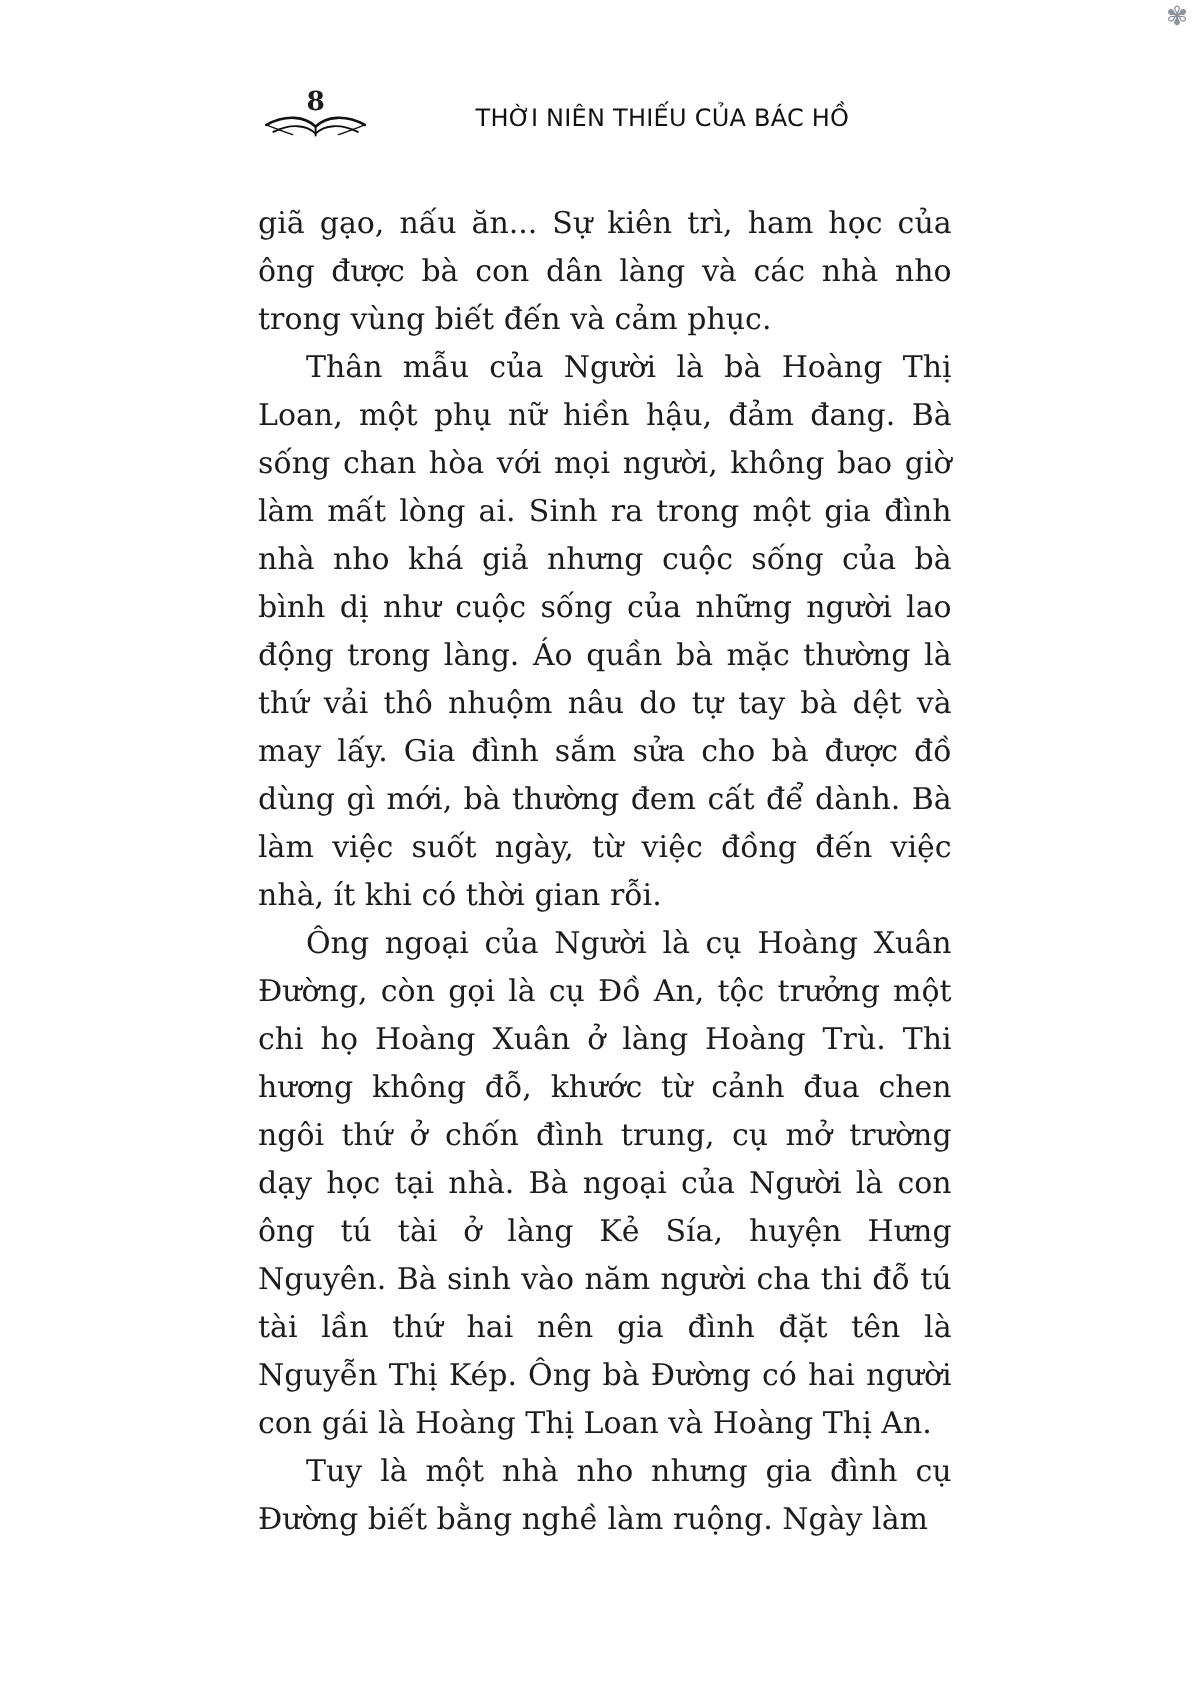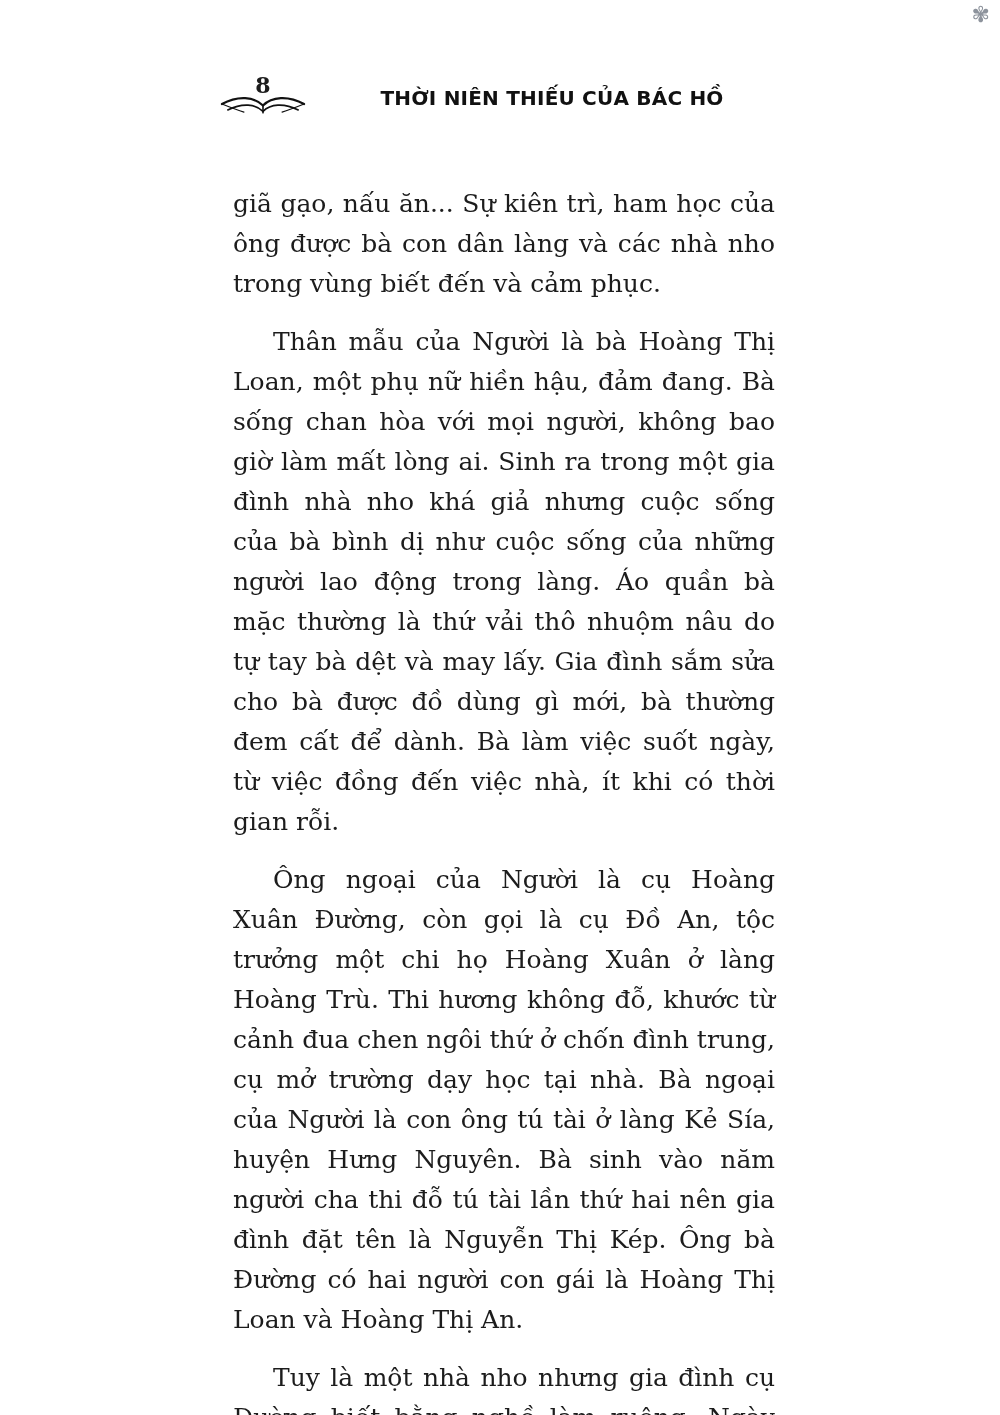--- a/index.html
+++ b/index.html
@@ -49,38 +49,38 @@
     z-index: 2;
   }
   .book-icon {
     display: block;
   }
   .chapter-title {
     flex: 1;
     margin: 0;
     text-align: center;
     font-family: "DejaVu Sans", "Liberation Sans", sans-serif;
-    font-weight: bold;
+    font-weight: normal;
     font-size: 20px;
     letter-spacing: 0.2px;
     white-space: nowrap;
     color: #111111;
   }
   .body-text {
     position: absolute;
     top: 166px;
     left: 215px;
     width: 578px;
     font-size: 25px;
     line-height: 40px;
     text-align: justify;
     text-justify: inter-word;
   }
   .para {
-    margin: 18px;
+    margin: 0;
     text-indent: 40px;
   }
   .para.no-indent {
     text-indent: 0;
   }
 </style>
 </head>
 <body>
 
 <div class="page">

